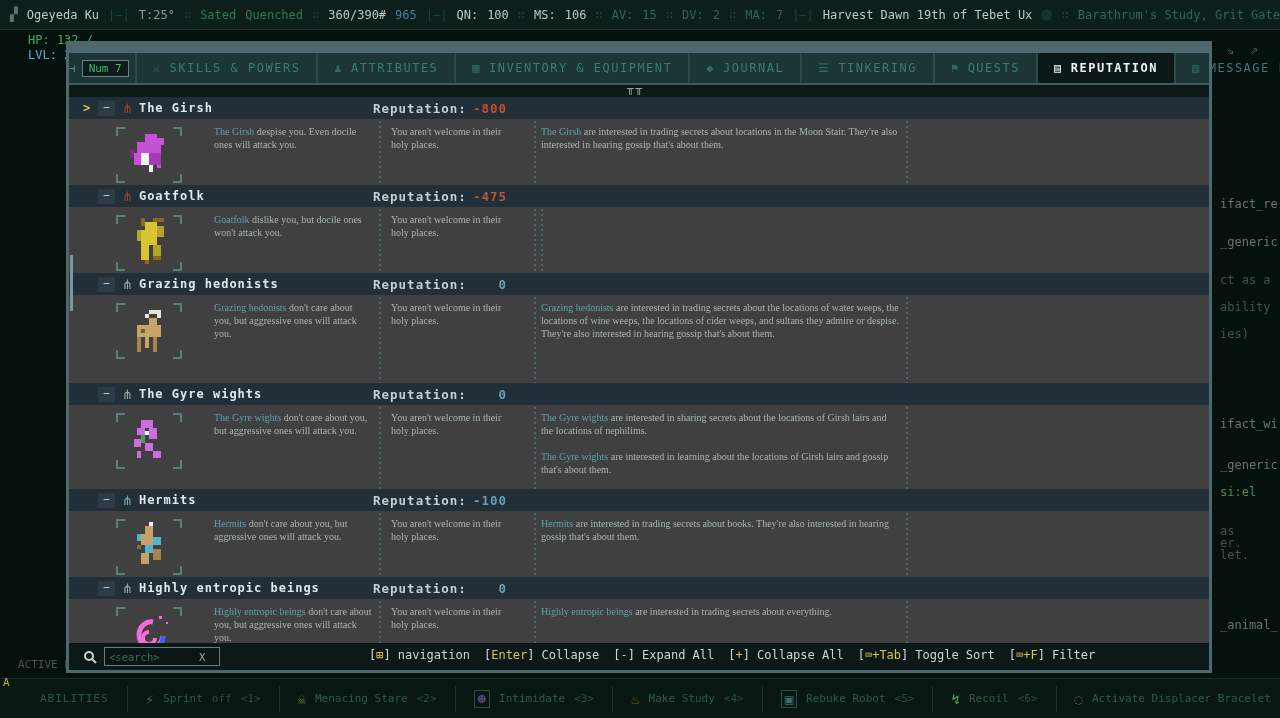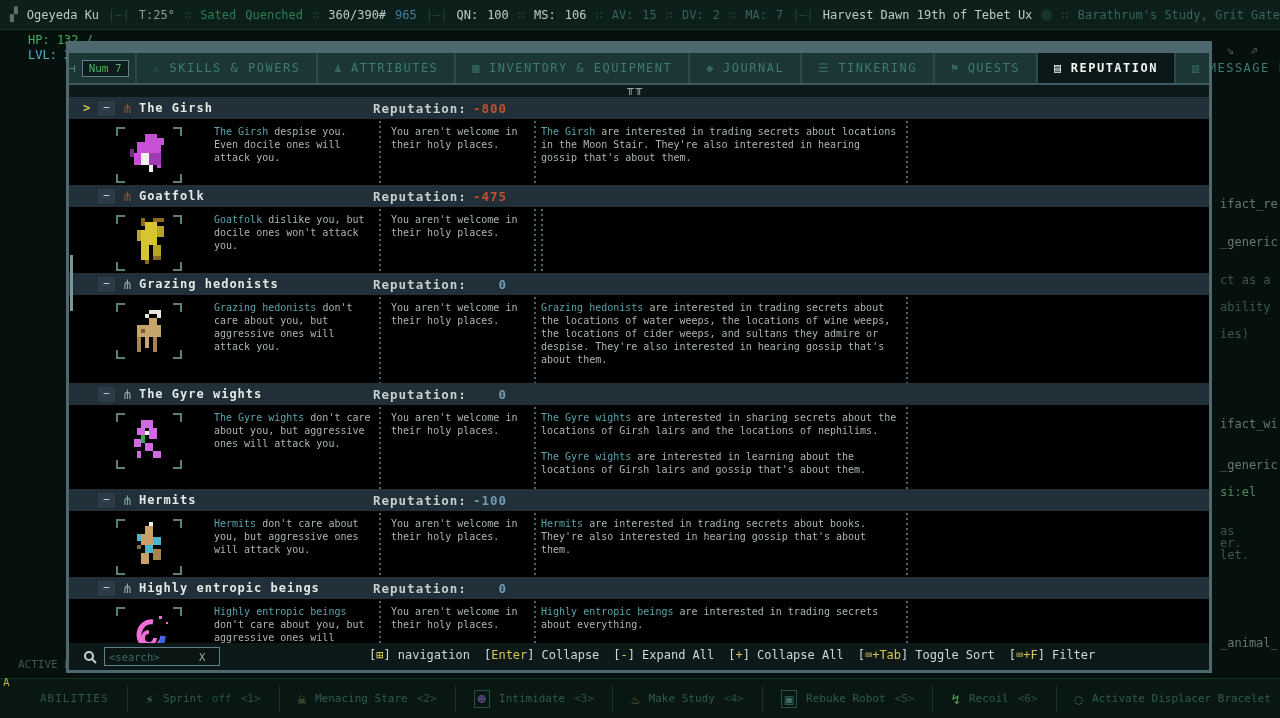--- a/index.html
+++ b/index.html
@@ -84,21 +84,21 @@
   }
   .fac-icon { margin-left:7px; font-size:13px; color:#97a8a4; }
   .fac-icon.red { color:#a0462e; }
   .fac-icon.cyn { color:#7fa5ad; }
   .fac-name { margin-left:6px; font-size:12px; font-weight:bold; letter-spacing:1px; white-space:nowrap; }
   .rep-label { position:absolute; left:304px; font-size:12.5px; font-weight:bold; letter-spacing:1px; color:#c3d0cd; }
   .rep-value { position:absolute; left:380px; width:58px; text-align:right; font-size:12.5px; font-weight:bold; letter-spacing:1px; }
   .rep-value.neg   { color:#c2512e; }
   .rep-value.steel { color:#6f9cb3; }
 
-  .entry-body { display:flex; align-items:stretch; padding:6px 0 0 24px; background:#000000; position:relative; }
+  .entry-body { display:flex; align-items:stretch; padding:6px 0 0 24px; background:#404040; position:relative;font-family:Liberation Serif, serif; }
   .b1 { height:66px; } .b2 { height:66px; } .b3 { height:88px; }
   .b4 { height:84px; } .b5 { height:66px; } .b6 { height:58px; overflow:hidden; }
 
   .portrait-wrap { width:89px; flex:none; }
   .portrait { position:relative; width:66px; height:56px; margin-left:23px; margin-top:2px; }
   .pc { position:absolute; width:9px; height:9px; }
   .pc.tl { top:0; left:0;   border-top:2px solid #5c7f7e; border-left:2px solid #5c7f7e; }
   .pc.tr { top:0; right:0;  border-top:2px solid #5c7f7e; border-right:2px solid #5c7f7e; }
   .pc.bl { bottom:0; left:0;  border-bottom:2px solid #5c7f7e; border-left:2px solid #5c7f7e; }
   .pc.br { bottom:0; right:0; border-bottom:2px solid #5c7f7e; border-right:2px solid #5c7f7e; }
@@ -199,21 +199,21 @@
 <span class="frag" style="top:235px">_generic</span>
 <span class="frag dim" style="top:273px">ct as a</span>
 <span class="frag dim" style="top:300px">ability</span>
 <span class="frag dim" style="top:327px">ies)</span>
 <span class="frag" style="top:417px">ifact_wi</span>
 <span class="frag" style="top:458px">_generic</span>
 <span class="frag grn" style="top:485px">si:el</span>
 <span class="frag dim" style="top:536px">er.</span>
 <span class="frag dim" style="top:524px">as</span>
 <span class="frag dim" style="top:548px">let.</span>
-<span class="frag" style="top:636px">_animal_</span>
+<span class="frag" style="top:618px">_animal_</span>
 <span class="winctl" style="left:1226px">⇘</span>
 <span class="winctl" style="left:1250px">⇗</span>
 <div class="active-eff">ACTIVE EFF</div>
 <div class="abil-key">A</div>
 
 <div class="dialog">
 
   <div class="tabstrip">
     <span class="badge-tick">⊣</span>
     <span class="numbadge">Num 7</span>

